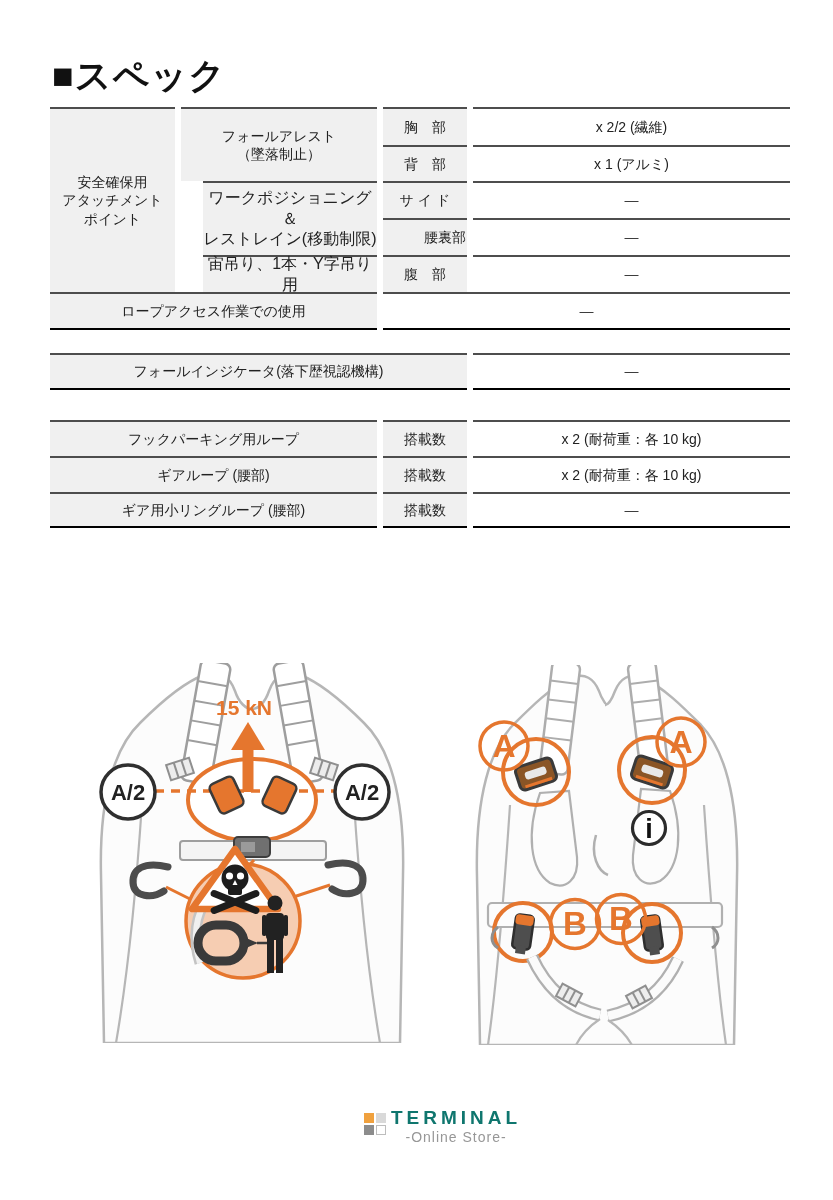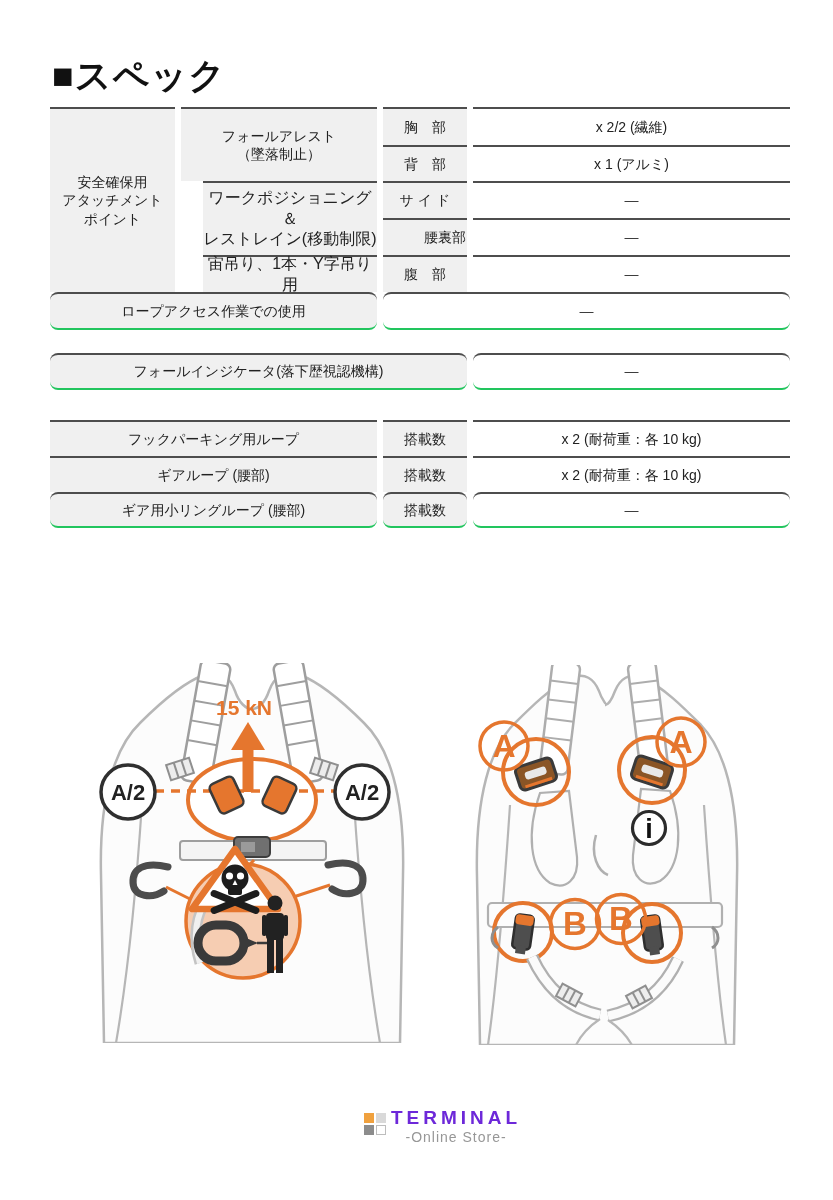--- a/index.html
+++ b/index.html
@@ -14,21 +14,21 @@
     position:absolute; left:52px; top:52px;
     font-size:36px; font-weight:800; letter-spacing:1px; color:#111;
   }
   
   .tbl { position:absolute; display:grid; column-gap:6px; }
   .cell {
     border-top:2px solid #4d4d4d;
     display:flex; align-items:center; justify-content:center;
     text-align:center; font-size:14px; line-height:1.3; color:#222;
   }
-  .cell.bb { border-bottom:2px solid #22c55e;border-radius:8px; }
+  .cell.bb { border-bottom:2px solid #000000; }
   .gray { background:#f0f0f0; }
   .pre { white-space:pre-line; }
   .small { font-size:16px;margin-left:22px; }
   .dash { color:#3d3d3d; }
 
   .t1 { left:50px; top:107px;
         grid-template-columns:125px 196px 84px 317px;
         grid-template-rows:38px 36px 37px 37px 37px 38px; }
   .t1 .rh  { grid-area:1/1/6/2; }
   .t1 .g1  { grid-area:1/2/3/3; }
@@ -58,21 +58,21 @@
 
   
   .logo { position:absolute; left:364px; top:1107px; display:flex; align-items:flex-start; }
   .logo-icon { display:grid; grid-template-columns:10px 10px; grid-template-rows:10px 10px;
                gap:2px; margin-top:6px; margin-right:5px; }
   .logo-icon span { display:block; width:10px; height:10px; }
   .sq-tl { background:#f0a13e; }
   .sq-tr { background:#d9d9d9; }
   .sq-bl { background:#8c8c8c; }
   .sq-br { background:#ffffff; border:1px solid #bdbdbd; }
-  .brand { font-size:19px; font-weight:700; letter-spacing:4px; color:#6d28d9; }
+  .brand { font-size:19px; font-weight:700; letter-spacing:4px; color:#0f766e; }
   .tagline { font-size:14px; color:#979797; letter-spacing:1px; text-align:center; margin-top:0px; }
 </style>
 </head>
 <body>
 
 <div class="page">
 
   <div class="title">■スペック</div>
 
   <div class="tbl t1">

